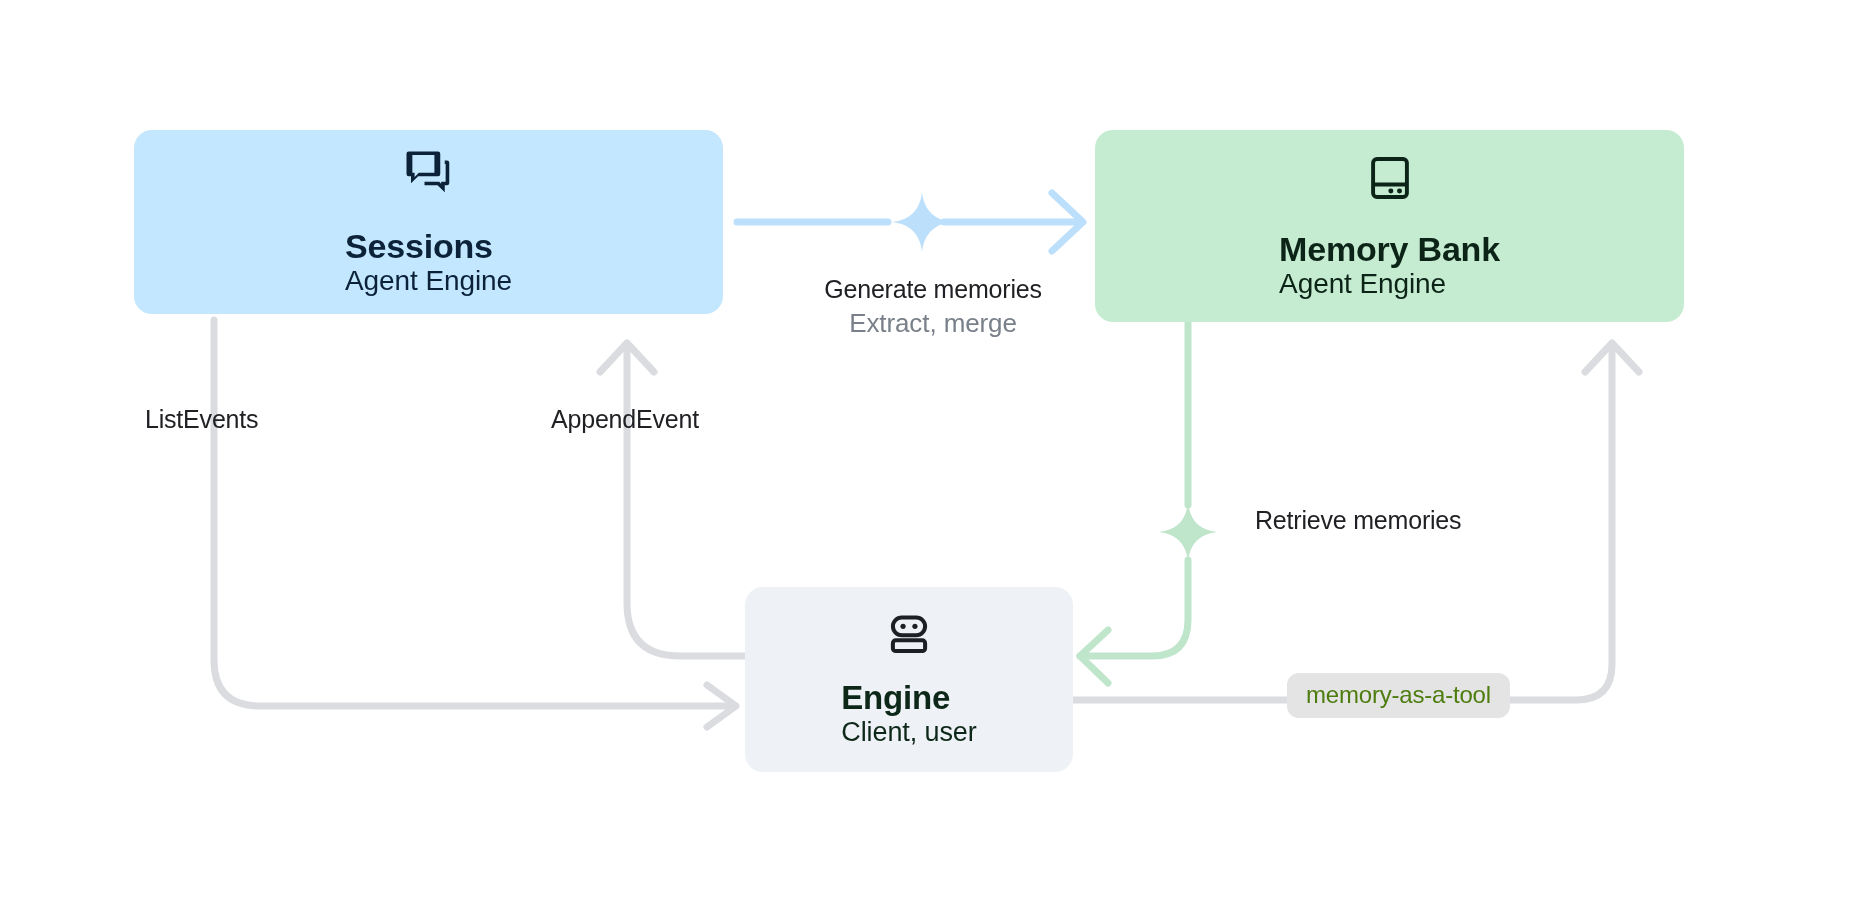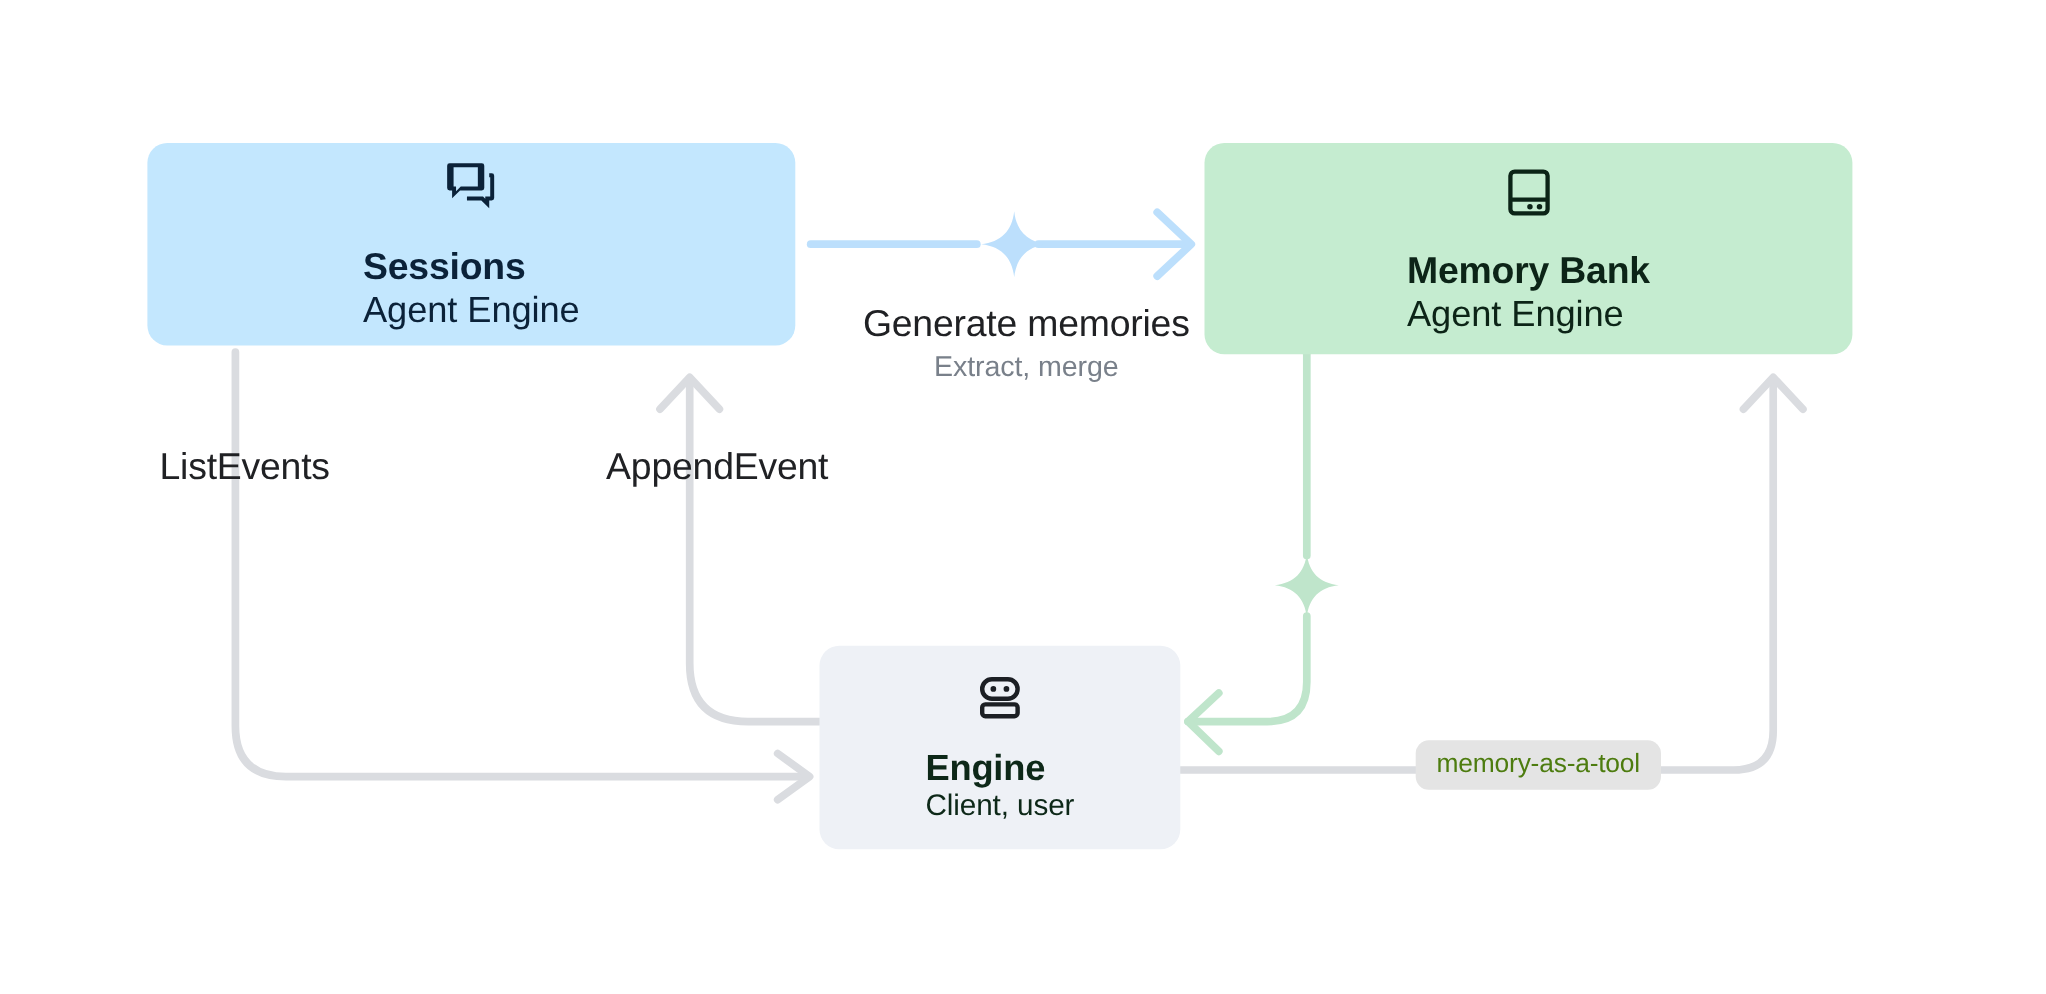--- a/index.html
+++ b/index.html
@@ -21,32 +21,32 @@
     display:flex;
     align-items:center;
     justify-content:center;
     gap:26px;
     box-sizing:border-box;
     flex-direction:column;
   }
   .node .glyph{display:block;flex:0 0 auto;}
   .node .texts{display:flex;flex-direction:column;line-height:1.14;}
   .node .title{font-size:34px;font-weight:700;letter-spacing:-0.2px;}
-  .node .sub{font-size:33px;font-weight:400;letter-spacing:-0.1px;}
+  .node .sub{font-size:28px;font-weight:400;letter-spacing:-0.1px;}
 
   #node-sessions{left:134px;top:130px;width:589px;height:184px;background:#c3e7fe;color:#0b2239;}
   #node-memorybank{left:1095px;top:130px;width:589px;height:192px;background:#c5ecd0;color:#0c2417;}
   #node-agent{left:745px;top:587px;width:328px;height:185px;background:#eef1f6;color:#0d2818;gap:22px;}
   #node-agent .title{font-size:33px;}
   #node-agent .sub{font-size:27px;}
 
   
   .edge-label{position:absolute;color:#202124;white-space:nowrap;}
   .edge-label.center{transform:translateX(-50%);text-align:center;}
-  .edge-label .main{font-size:34px;letter-spacing:-0.2px;}
+  .edge-label .main{font-size:25px;letter-spacing:-0.2px;}
   .edge-label .note{font-size:26px;color:#79808a;letter-spacing:-0.1px;margin-top:4px;}
 
   #lbl-generate{left:933px;top:275px;}
   #lbl-append{left:551px;top:405px;}
   #lbl-listevents{left:145px;top:405px;}
   #lbl-retrieve{left:1255px;top:506px;}
   #lbl-create{left:1540px;top:405px;}
 
   
   #badge-tool{
@@ -147,17 +147,20 @@
   </div>
 
   <div id="lbl-append" class="edge-label">
     <div class="main">AppendEvent</div>
   </div>
 
   <div id="lbl-listevents" class="edge-label">
     <div class="main">ListEvents</div>
   </div>
 
+  <div id="lbl-retrieve" class="edge-label">
+    <div class="main">Retrieve memories</div>
+  </div>
 
 
   <div id="badge-tool">memory-as-a-tool</div>
 
 </div>
 
 </body></html>

